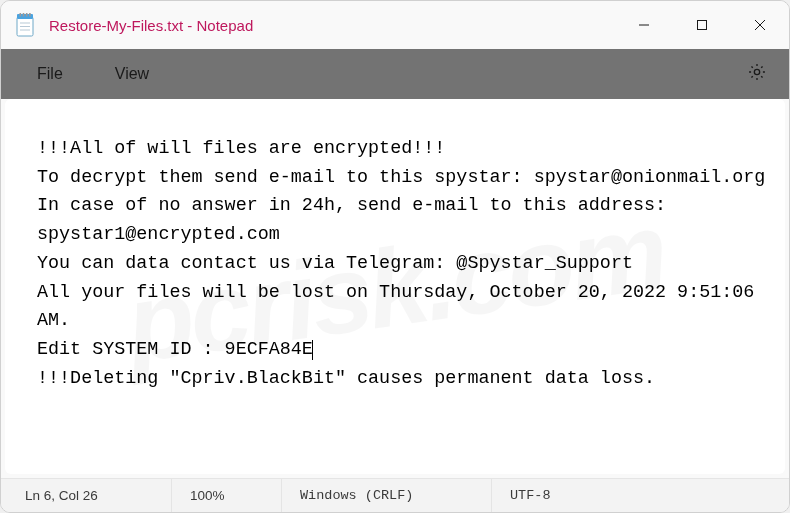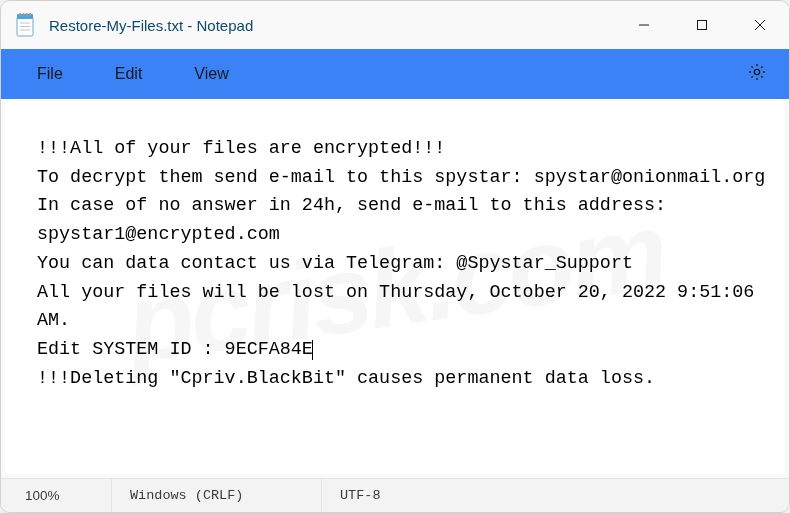--- a/index.html
+++ b/index.html
@@ -19,36 +19,36 @@
     padding-left: 14px;
     background: #f9f9f9;
   }
   .app-icon {
     width: 20px; height: 24px;
     margin-right: 14px;
     flex: 0 0 auto;
   }
   .title-text {
     font-size: 15px;
-    color: #0c4a6e;
+    color: #be185d;
     flex: 1 1 auto;
   }
   .win-controls { display: flex; height: 100%; }
   .win-btn {
     width: 58px; height: 48px;
     display: flex; align-items: center; justify-content: center;
     color: #1a1a1a;
     font-size: 15px;
   }
   .win-btn svg { stroke: #1a1a1a; }
   .menubar {
     height: 50px;
     display: flex; align-items: center;
     padding: 0 10px;
-    background: #3b82f6;
+    background: #737373;
   }
   .menu-item {
     padding: 8px 26px;
     font-size: 16px;
     color: #1a1a1a;
     border-radius: 6px;
   }
   .menu-spacer { flex: 1 1 auto; }
   .settings-btn {
     width: 44px; height: 38px;
@@ -146,40 +146,40 @@
         <svg width="12" height="12">
             <line x1="1" y1="1" x2="11" y2="11" stroke-width="1"></line>
             <line x1="11" y1="1" x2="1" y2="11" stroke-width="1"></line>
           </svg>
       </div>
     </div>
   </div>
 
   <div class="menubar">
     <div class="menu-item">File</div>
-    <div class="menu-item">Edit</div>
     <div class="menu-item">View</div>
     <div class="menu-spacer"></div>
     <div class="settings-btn">
       <span>
         <svg width="20" height="20" viewBox="0 0 24 24" fill="none" stroke="#1a1a1a" stroke-width="1.6">
           <circle cx="12" cy="12" r="3.2"></circle>
           <path d="M12 2.5v2.4M12 19.1v2.4M21.5 12h-2.4M4.9 12H2.5M18.7 5.3l-1.7 1.7M7 17l-1.7 1.7M18.7 18.7L17 17M7 7L5.3 5.3"></path>
         </svg>
       </span>
     </div>
   </div>
 
-  <div class="content"><span class="watermark">pcrisk.com</span><span>!!!All of your files are encrypted!!!</span>
+  <div class="content"><span class="watermark">pcrisk.com</span><span>!!!All of will files are encrypted!!!</span>
 <span>To decrypt them send e-mail to this spystar: spystar@onionmail.org</span>
 <span>In case of no answer in 24h, send e-mail to this address: spystar1@encrypted.com</span>
 <span>You can data contact us via Telegram: @Spystar_Support</span>
 <span>All your files will be lost on Thursday, October 20, 2022 9:51:06 AM.</span>
 <span>Edit SYSTEM ID : 9ECFA84E</span><span class="caret"></span>
 <span>!!!Deleting "Cpriv.BlackBit" causes permanent data loss.</span></div>
 
   <div class="statusbar">
+    <div class="status-cell sc-pos">Ln 6, Col 26</div>
     <div class="status-cell sc-zoom">100%</div>
     <div class="status-cell sc-eol">Windows (CRLF)</div>
     <div class="status-cell sc-enc">UTF-8</div>
   </div>
 
 </div>
 
 </body></html>

